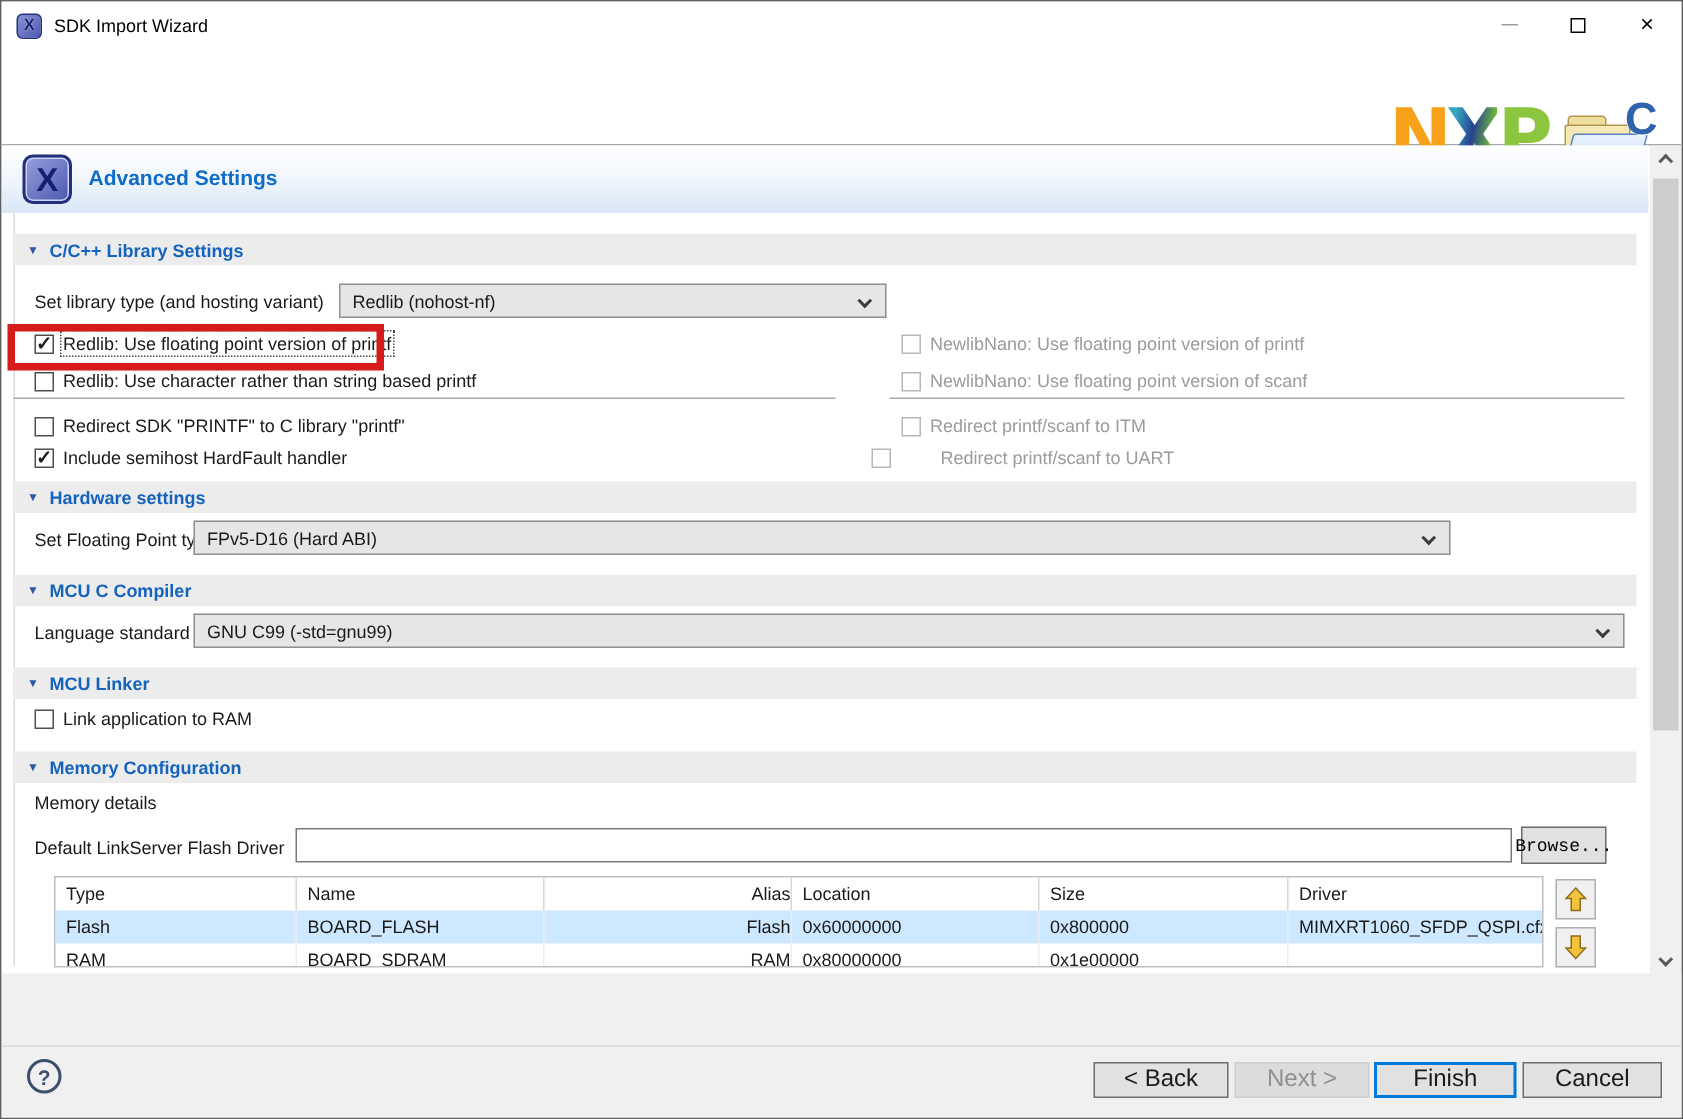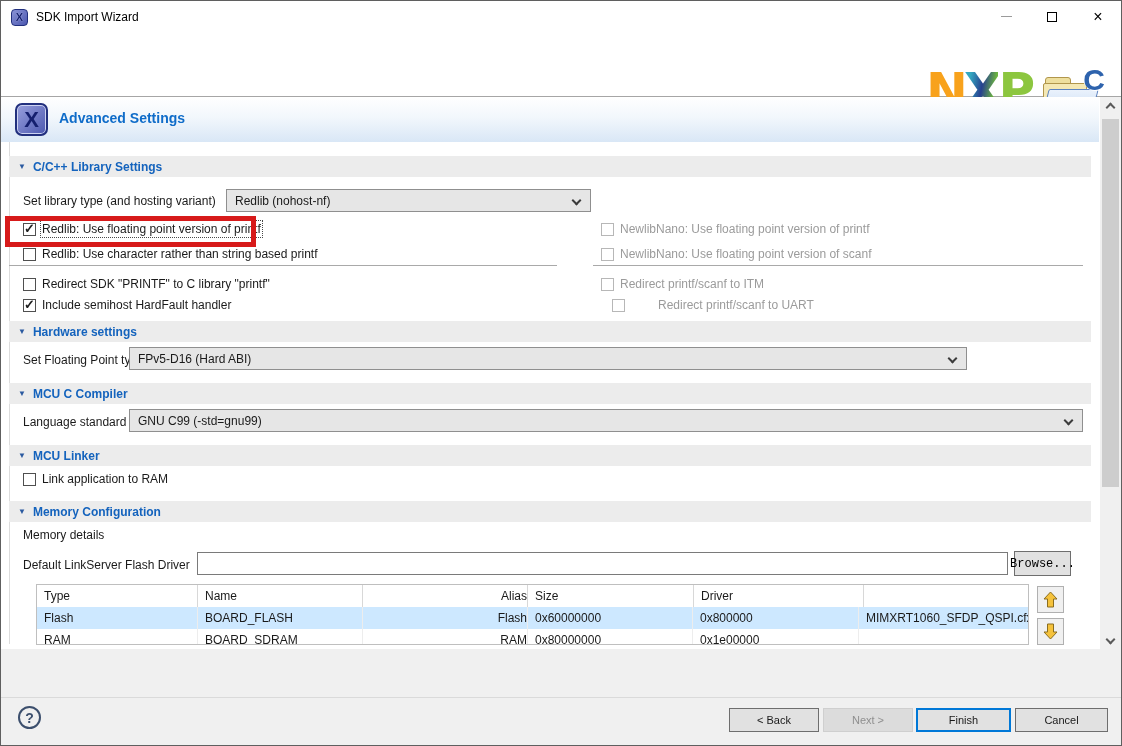--- a/index.html
+++ b/index.html
@@ -106,21 +106,21 @@
   .s-chev.down { transform:rotate(45deg); margin-bottom:3px; }
   .s-thumb { position:absolute; left:2px; top:22px; width:17px; height:368px; background:#cdcdcd; }
 
   
   .footer { position:absolute; left:0; top:648px; width:1122px; height:98px; background:#f0f0f0; }
   .footer-sep { position:absolute; left:0; top:48px; width:100%; height:1px; background:#dadada; }
   .help-btn { position:absolute; left:17px; top:57px; width:23px; height:23px; border-radius:50%;
               border:2px solid #3c4f6d; color:#3c4f6d; font-weight:bold; font-size:14px;
               display:flex; align-items:center; justify-content:center; cursor:default; }
   .fbtn { position:absolute; top:59px; height:24px; background:#e1e1e1; border:1px solid #6e6e6e;
-          display:flex; align-items:center; justify-content:center; font-size:11px; cursor:default; }
+          display:flex; align-items:center; justify-content:center; font-size:16px; cursor:default; }
   .fbtn.disabled { background:#dcdcdc; border:1px solid #cfcfcf; color:#8f8f8f; }
   .fbtn.default { border:2px solid #0078d7; }
 </style>
 </head>
 <body>
 
 <div class="window">
 
   <div class="titlebar">
     <div class="app-icon-sm">X</div>
@@ -199,21 +199,21 @@
     </div>
     <div class="cbrow disabled" style="left:600px; top:149px;">
       <span class="cb"></span>
       <span class="cb-label">NewlibNano: Use floating point version of scanf</span>
     </div>
     <div class="hsep" style="left:592px; top:168px; width:490px;"></div>
     <div class="cbrow disabled" style="left:600px; top:179px;">
       <span class="cb"></span>
       <span class="cb-label">Redirect printf/scanf to ITM</span>
     </div>
-    <div class="cbrow disabled" style="left:611px; top:200px;gap:33px;">
+    <div class="cbrow disabled" style="left:580px; top:200px;gap:33px;">
       <span class="cb"></span>
       <span class="cb-label">Redirect printf/scanf to UART</span>
     </div>
 
     <div class="red-annotation" style="top:119px;"></div>
 
     <div class="sectionbar" style="top:224px;">
       <span class="sec-arrow">▼</span>
       <span class="sec-title">Hardware settings</span>
     </div>
@@ -252,20 +252,21 @@
     <input class="text-input" style="left: 196px; top: 455px; width: 811px;" value="">
     <div class="pushbtn" style="left:1013px; top:454px; width:57px;">
       <span>Browse...</span>
     </div>
 
     <div class="tbl">
       <div class="trow head">
         <div class="td c0">Type</div>
         <div class="td c1">Name</div>
         <div class="td c2">Alias</div>
+        <div class="td c3">Location</div>
         <div class="td c4">Size</div>
         <div class="td c5">Driver</div>
       </div>
       <div class="trow sel">
         <div class="td c0">Flash</div>
         <div class="td c1">BOARD_FLASH</div>
         <div class="td c2">Flash</div>
         <div class="td c3">0x60000000</div>
         <div class="td c4">0x800000</div>
         <div class="td c5">MIMXRT1060_SFDP_QSPI.cfx</div>

